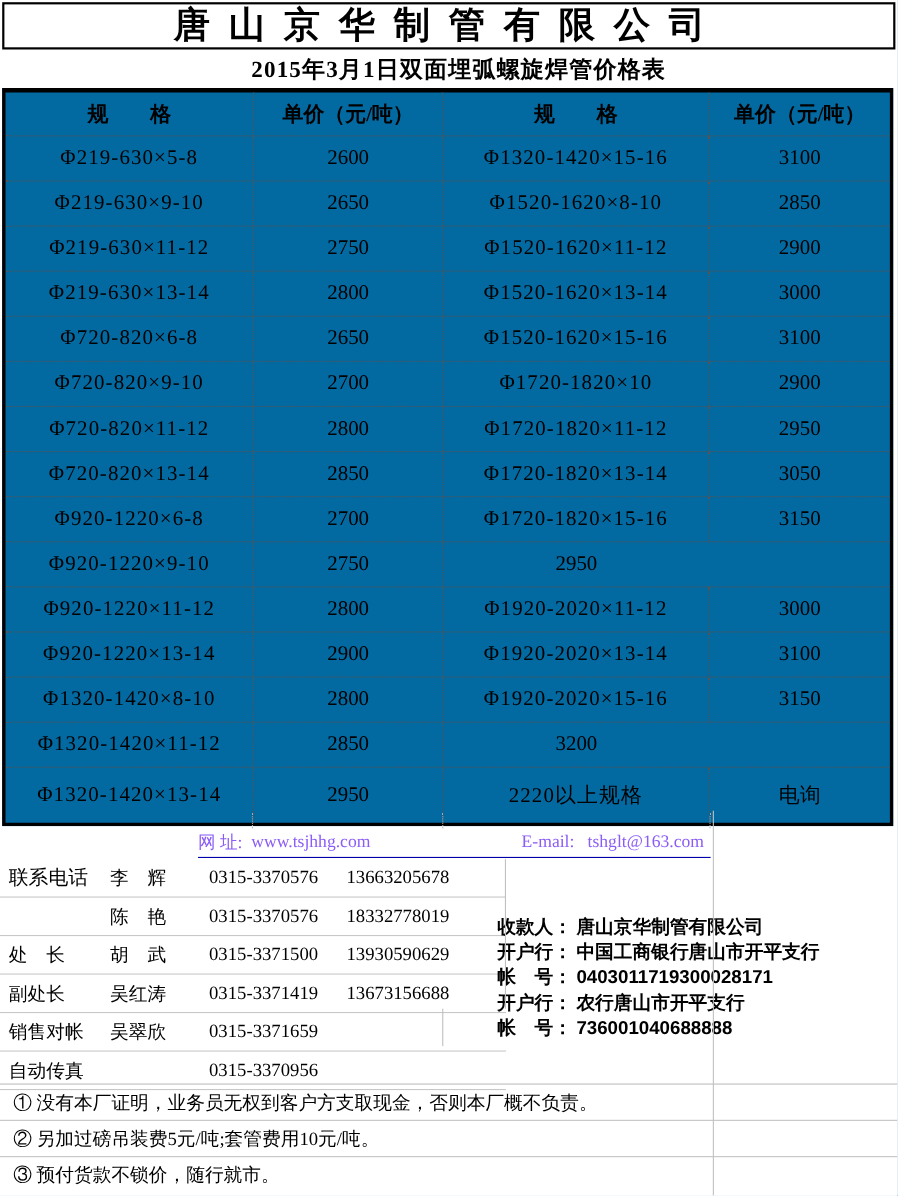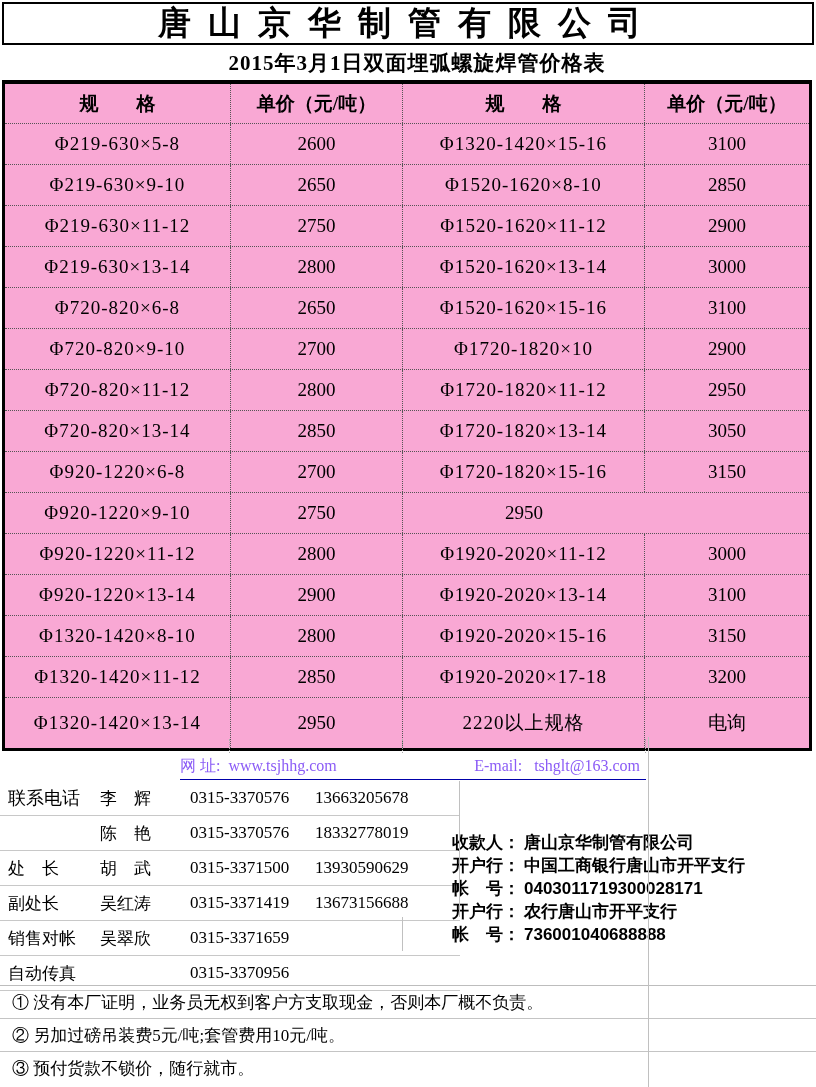--- a/index.html
+++ b/index.html
@@ -9,21 +9,21 @@
   
   .title-box{position:absolute;left:2px;top:2px;width:808px;height:39px;
              border:2px solid #000;display:flex;align-items:center;justify-content:center;}
   .title-text{font-size:33px;font-weight:bold;letter-spacing:17px;white-space:nowrap;}
   .subtitle-box{position:absolute;left:12px;top:45px;width:810px;height:35px;
                 display:flex;align-items:center;justify-content:center;}
   .subtitle-text{font-size:21px;font-weight:bold;letter-spacing:1px;}
 
   
   .price-table{position:absolute;left:2px;top:80px;width:810px;
-               border:3px solid #000;border-top-width:4px;box-sizing:border-box;background:#f9a8d4;}
+               border:3px solid #000;border-top-width:4px;box-sizing:border-box;background:#0369a1;}
   .trow{display:grid;grid-template-columns:226px 172px 242px 1fr;height:40px;
         border-bottom:1px dotted #555;}
   .trow.header{height:39px;}
   .trow.last{height:50px;border-bottom:none;}
   .cell{display:flex;align-items:center;justify-content:center;
         border-right:1px dotted #555;font-size:19px;white-space:nowrap;overflow:hidden;}
   .cell:last-child{border-right:none;}
   .cell.hdr{font-weight:bold;font-size:19px;}
   .cell.spec{letter-spacing:1px;}
 
@@ -164,21 +164,20 @@
   <div class="trow">
     <div class="cell spec">Φ1320-1420×8-10</div>
     <div class="cell price">2800</div>
     <div class="cell spec">Φ1920-2020×15-16</div>
     <div class="cell price">3150</div>
   </div>
 
   <div class="trow">
     <div class="cell spec">Φ1320-1420×11-12</div>
     <div class="cell price">2850</div>
-    <div class="cell spec">Φ1920-2020×17-18</div>
     <div class="cell price">3200</div>
   </div>
 
   <div class="trow last">
     <div class="cell spec">Φ1320-1420×13-14</div>
     <div class="cell price">2950</div>
     <div class="cell spec">2220以上规格</div>
     <div class="cell price">电询</div>
   </div>
 </div>

